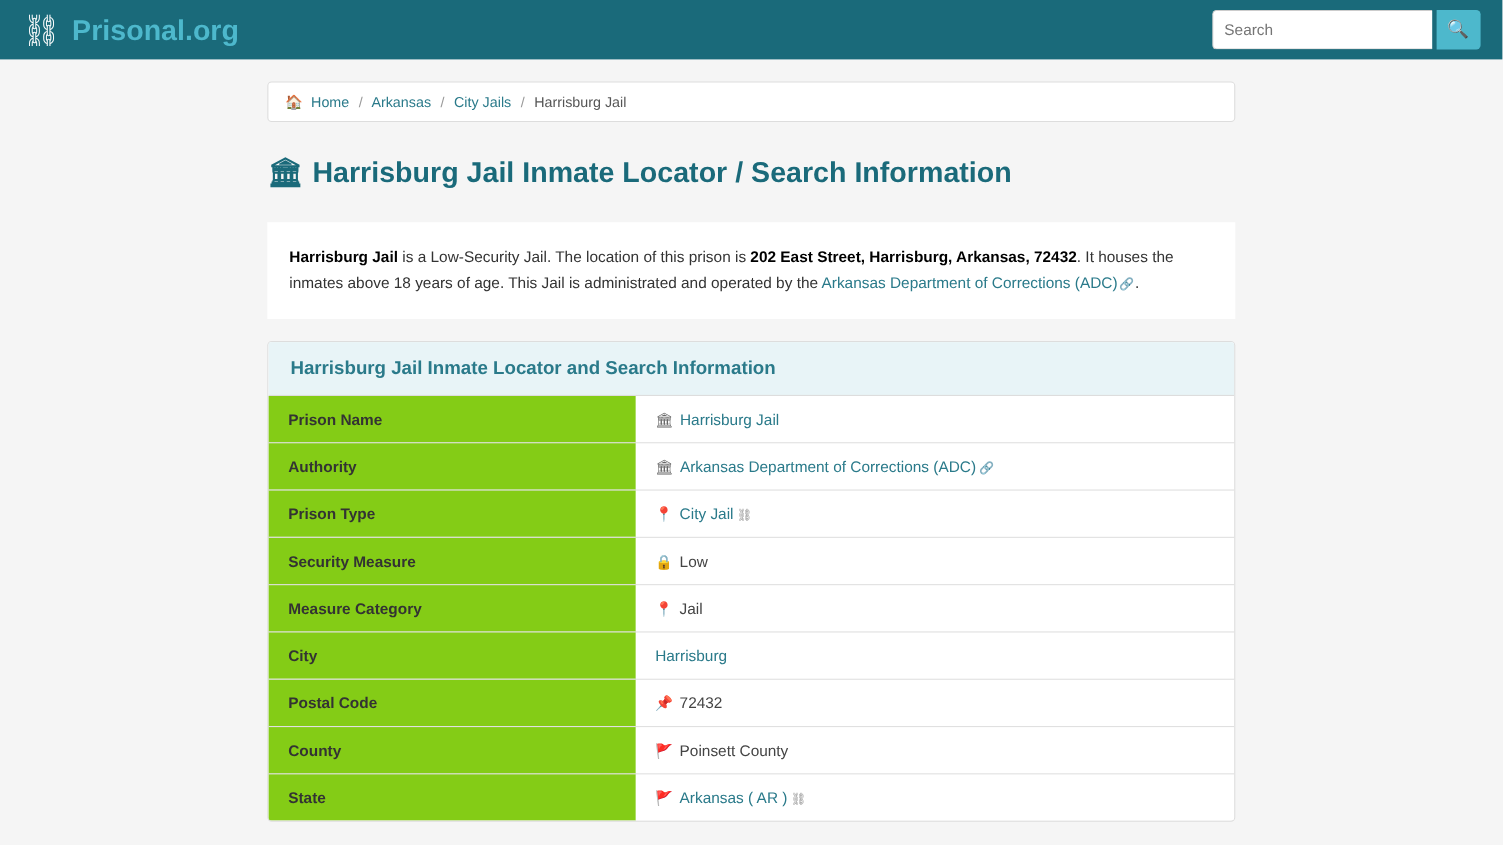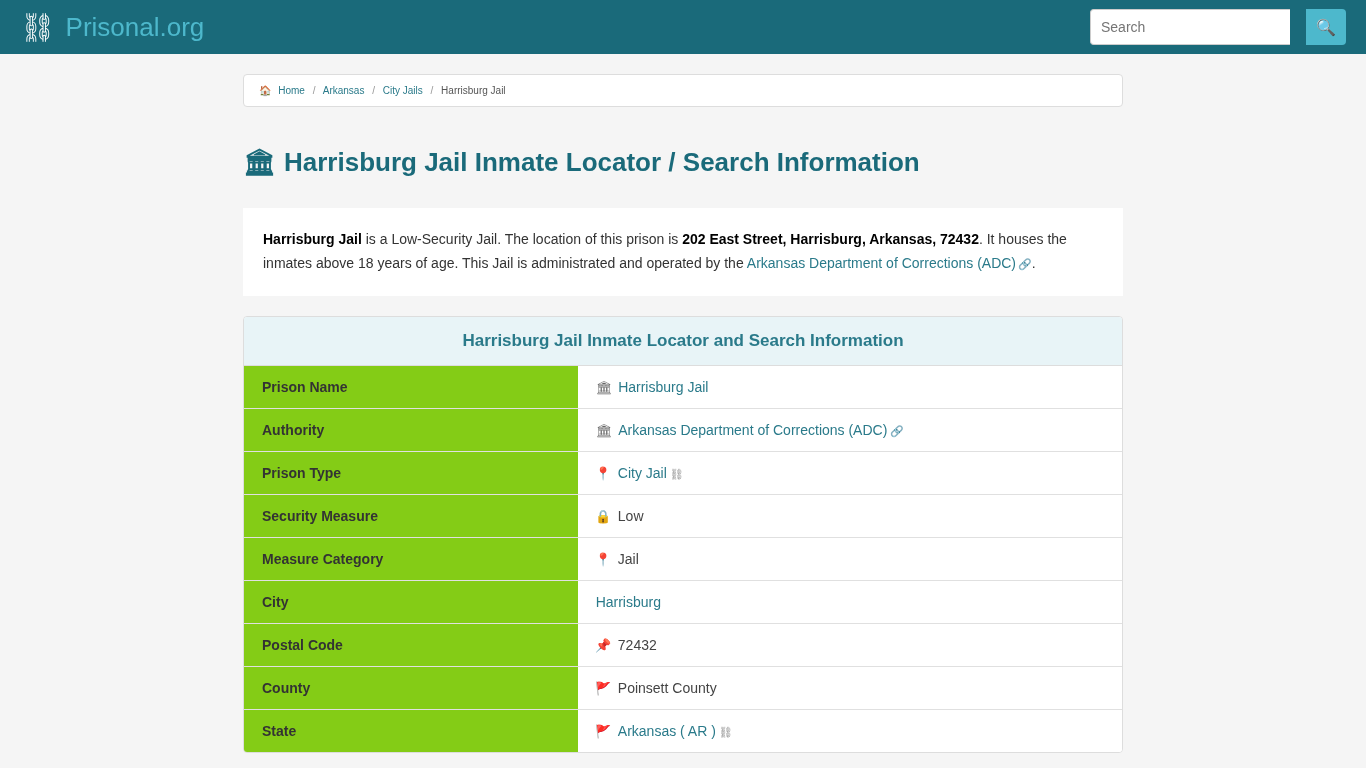--- a/index.html
+++ b/index.html
@@ -19,31 +19,31 @@
       align-items: center;
       gap: 10px;
       text-decoration: none;
     }
     .logo-icon {
       font-size: 28px;
       color: #fff;
     }
     .logo-text {
       font-size: 26px;
-      font-weight: normal;
+      font-weight: bold;
       color: #fff;
       letter-spacing: 0;
     }
     .logo-text span {
       color: #4db8cc;
     }
     .search-area {
       display: flex;
       align-items: center;
-      gap: 16px;
+      gap: 4px;
     }
     .search-input {
       width: 200px;
       height: 36px;
       padding: 0 10px;
       border: 1px solid #ccc;
       border-right: none;
       border-radius: 4px 0 0 4px;
       font-size: 14px;
       outline: none;
@@ -69,22 +69,22 @@
       margin: 20px auto;
       padding: 0 10px;
     }
 
     
     .breadcrumb {
       background: #fff;
       border: 1px solid #ddd;
       border-radius: 4px;
       padding: 10px 15px;
-      margin-bottom: 30px;
-      font-size: 10px;
+      margin-bottom: 20px;
+      font-size: 13px;
       color: #555;
     }
     .breadcrumb a {
       color: #2a7a8a;
       text-decoration: none;
     }
     .breadcrumb .sep { margin: 0 5px; color: #999; }
     .breadcrumb .home-icon { margin-right: 4px; }
 
     
@@ -119,21 +119,20 @@
     .info-section {
       background: #fff;
       border: 1px solid #ddd;
       border-radius: 4px;
       overflow: hidden;
       margin-bottom: 20px;
     }
     .info-section-header {
       background: #e8f4f7;
       padding: 14px 20px;
-      text-align: center;
       font-size: 17px;
       font-weight: bold;
       color: #2a7a8a;
       border-bottom: 1px solid #ddd;
     }
     .info-table {
       width: 100%;
       border-collapse: collapse;
     }
     .info-table tr {

